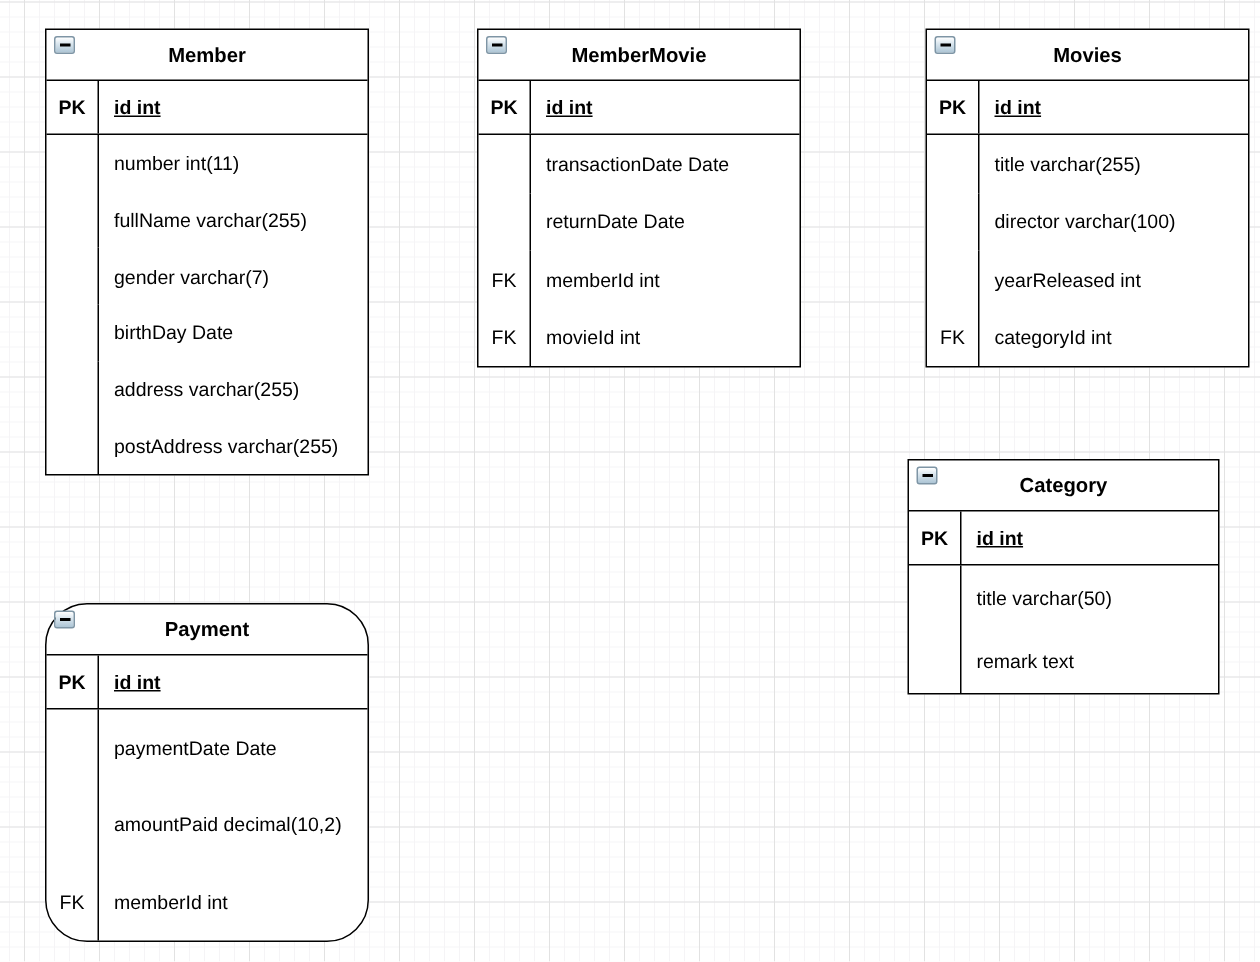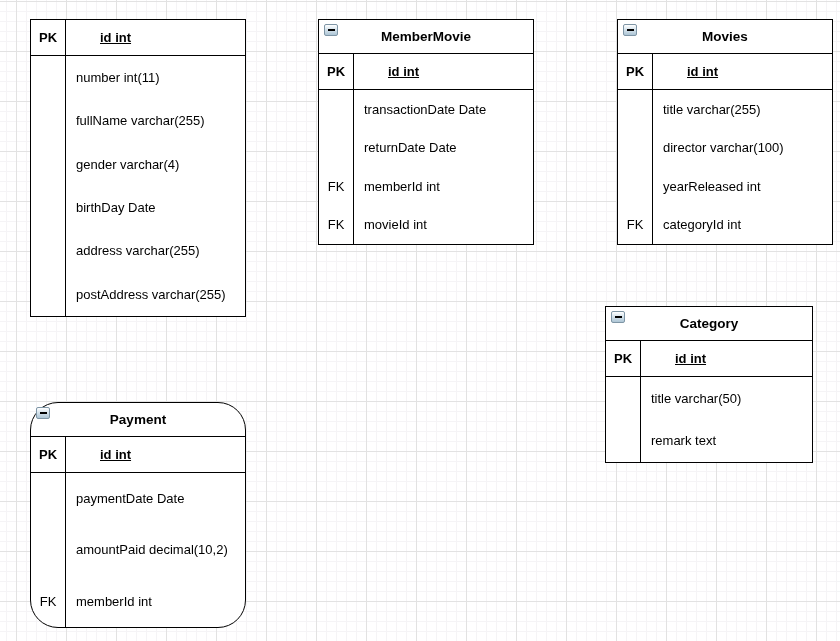--- a/index.html
+++ b/index.html
@@ -65,21 +65,20 @@
     height: 2px;
     background: #000000;
   }
   .er-row {
     display: flex;
     align-items: stretch;
   }
   .pk-row {
     flex: 0 0 35px;
     border-bottom: 1.3px solid #000000;
-    gap: 24px;
   }
   .er-body {
     flex: 1;
     display: flex;
     flex-direction: column;
   }
   .er-body .er-row { flex: 1; }
   .er-key {
     flex: 0 0 35px;
     box-sizing: border-box;
@@ -100,36 +99,40 @@
   .pk-row .er-field {
     font-weight: bold;
     text-decoration: underline;
   }
 </style>
 </head>
 <body>
 
 <div id="canvas">
     <div class="er-table" style="left: 30px; top: 19px; width: 216px; height: 298px;">
+      <div class="er-header">
+        <span class="collapse-btn"></span>
+        <span class="er-title">Member</span>
+      </div>
       <div class="er-row pk-row">
         <span class="er-key">PK</span>
         <span class="er-field">id int</span>
       </div>
       <div class="er-body">
         <div class="er-row">
           <span class="er-key"></span>
           <span class="er-field">number int(11)</span>
         </div>
         <div class="er-row">
           <span class="er-key"></span>
           <span class="er-field">fullName varchar(255)</span>
         </div>
         <div class="er-row">
           <span class="er-key"></span>
-          <span class="er-field">gender varchar(4)</span>
+          <span class="er-field">gender varchar(7)</span>
         </div>
         <div class="er-row">
           <span class="er-key"></span>
           <span class="er-field">birthDay Date</span>
         </div>
         <div class="er-row">
           <span class="er-key"></span>
           <span class="er-field">address varchar(255)</span>
         </div>
         <div class="er-row">

